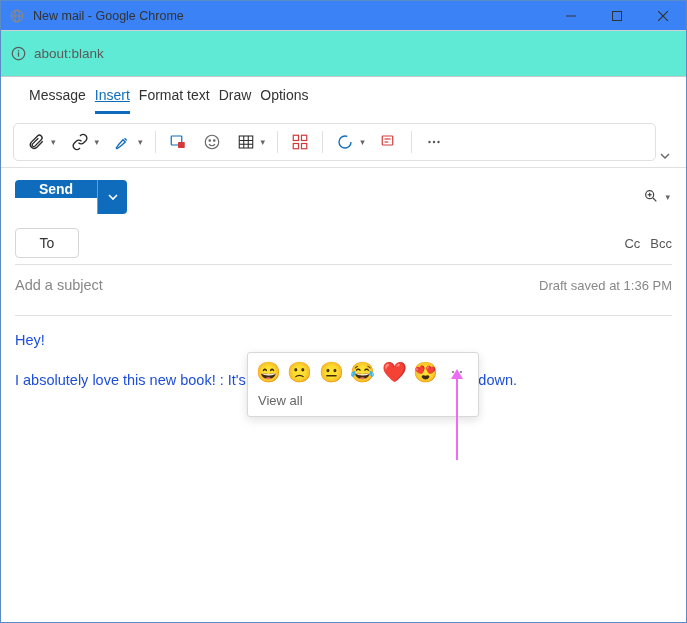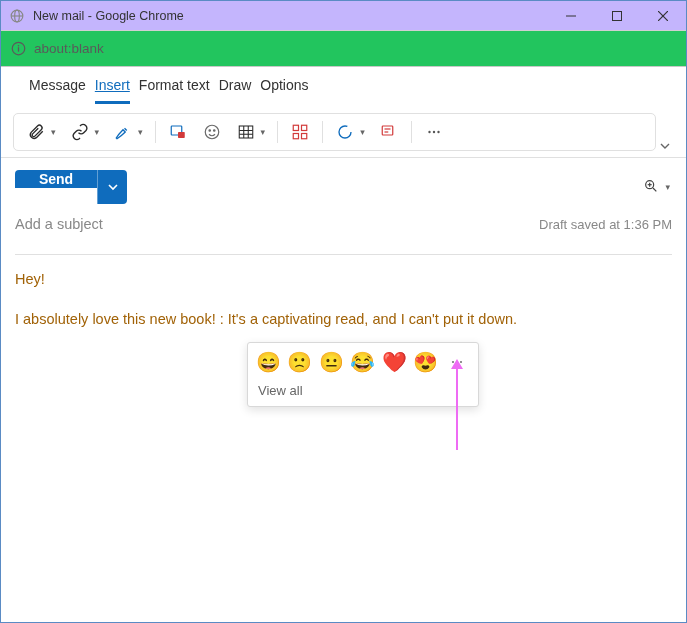--- a/index.html
+++ b/index.html
@@ -10,38 +10,38 @@
     background: #fff;
     width: 687px;
     height: 623px;
     border: 1px solid #5a8bc4;
     overflow: hidden;
     position: relative;
   }
   
   .titlebar {
     height: 30px;
-    background: #c4b5fd;
+    background: #3b82f6;
     display: flex;
     align-items: center;
     padding-left: 8px;
     border-bottom: 1px solid #d0d0d0;
   }
   .titlebar .favicon {
     width: 16px; height: 16px;
     margin-right: 8px;
     display: flex; align-items: center; justify-content: center;
   }
   .titlebar .title { color: #333; font-size: 12.5px; }
   .winbtns { margin-left: auto; display: flex; }
   .winbtn { width: 46px; height: 30px; display: flex; align-items: center; justify-content: center; color: #333; }
   
   .urlbar {
-    height: 36px;
-    background: #22c55e;
+    height: 46px;
+    background: #5eead4;
     border-bottom: 1px solid #c8c8c8;
     display: flex;
     align-items: center;
     padding: 0 10px;
     gap: 8px;
     color: #5a5a5a;
     font-size: 13.5px;
   }
   .info-icon { display: inline-flex; }
   
@@ -130,21 +130,21 @@
     display: flex; align-items: center; margin-top: 12px; border-bottom: 1px solid #e0e0e0;
     padding-bottom: 22px;
   }
   .subject-input {
     flex: 1; border: none; outline: none; font-size: 14.5px; color: #333;
   }
   .subject-input::placeholder { color: #888; }
   .draft-status { color: #888; font-size: 13px; }
   
   .body-area {
-    margin-top: 14px; font-size: 14.5px; color: #a16207; line-height: 1.5;
+    margin-top: 14px; font-size: 14.5px; color: #1d4ed8; line-height: 1.5;
   }
   .body-area p { margin-bottom: 18px; }
   
   .emoji-pop {
     position: absolute;
     left: 246px; top: 184px;
     width: 232px;
     background: #fff;
     border: 1px solid #d8d8d8;
     border-radius: 3px;
@@ -354,20 +354,26 @@
             <circle cx="10" cy="10" r="6"></circle>
             <line x1="15" y1="15" x2="20" y2="20"></line>
             <line x1="10" y1="7" x2="10" y2="13"></line>
             <line x1="7" y1="10" x2="13" y2="10"></line>
           </svg>
       </span>
       <span class="chev">▾</span>
     </div>
   </div>
 
+  <div class="to-row">
+    <button class="to-btn">To</button>
+    <input class="to-input" style="">
+    <span class="cc">Cc</span>
+    <span class="bcc">Bcc</span>
+  </div>
 
   <div class="subject-row">
     <input class="subject-input" placeholder="Add a subject" style="">
     <span class="draft-status">Draft saved at 1:36 PM</span>
   </div>
 
   <div class="body-area">
     <p>Hey!</p>
     <p>I absolutely love this new book! : It's a captivating read, and I can't put it down.</p>
   </div>

